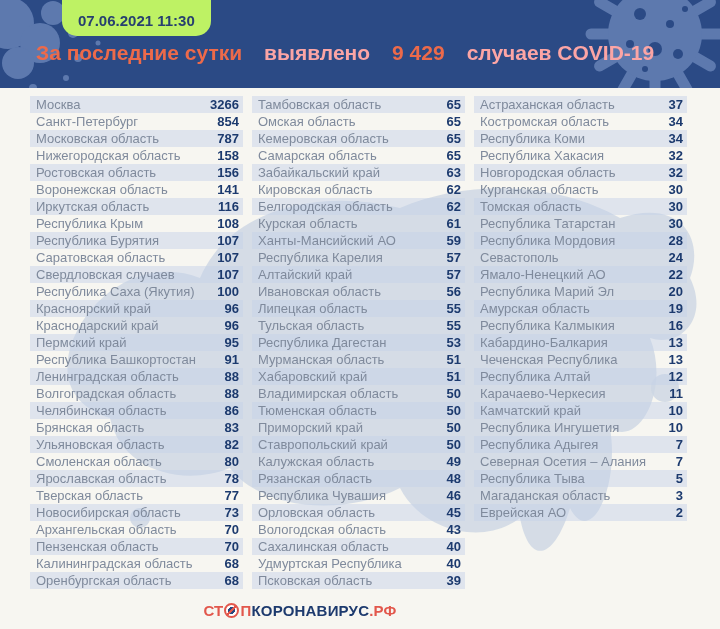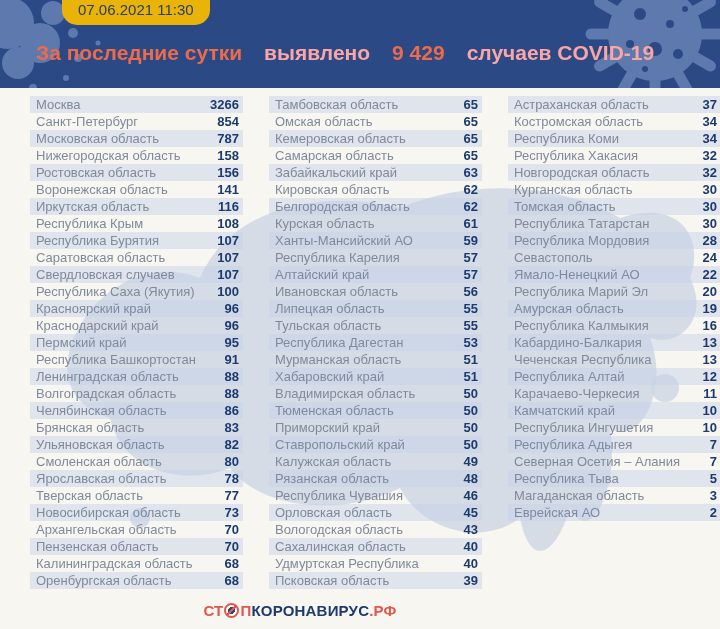--- a/index.html
+++ b/index.html
@@ -4,32 +4,32 @@
 <style>
   * { margin:0; padding:0; box-sizing:border-box; }
   html,body { width:720px; height:629px; }
   body { font-family:"Liberation Sans", sans-serif; }
   .stage { position:relative; width:720px; height:629px; overflow:hidden; background:#f7f6f1; }
 
   
   .header { position:absolute; top:0; left:0; width:720px; height:88px;
             background:#2b4a85; overflow:hidden; }
   .splat-svg { position:absolute; pointer-events:none; }
-  .date-badge { position:absolute; left:62px; top:0; background:#eab308;
-                color:#27406f; font-weight:normal; font-size:15px;
-                padding:1px 16px 7px; border-radius:0 0 15px 15px; z-index:3; }
+  .date-badge { position:absolute; left:62px; top:0; background:#bef264;
+                color:#27406f; font-weight:bold; font-size:15px;
+                padding:12px 16px 7px; border-radius:0 0 15px 15px; z-index:3; }
   .title { position:absolute; left:36px; top:41px; font-size:21px; z-index:3;
            display:flex; gap:22px; white-space:nowrap; }
   .title .hl { color:#ed6a4a; font-weight:bold; }
   .title .wh { color:#fca5a5; font-weight:bold; }
 
   
   .body { position:absolute; top:88px; left:0; width:720px; height:541px; }
   .map-svg { position:absolute; left:0; top:0; }
-  .cols { position:absolute; top:8px; left:30px; display:flex; gap:26px; }
+  .cols { position:absolute; top:8px; left:30px; display:flex; gap:9px; }
   .col { width:213px; display:flex; flex-direction:column; }
   .row { height:17px; display:flex; align-items:center; justify-content:space-between;
          padding:0 4px 0 6px; }
   .row.striped { background:rgba(197,210,231,0.48); }
   .region { font-size:13px; color:#7f8a9c; white-space:nowrap; }
   .value { font-size:13px; font-weight:bold; color:#1c3a6e; }
 
   
   .logo { position:absolute; bottom:10px; left:0; width:600px;
           display:flex; justify-content:center; align-items:center;

